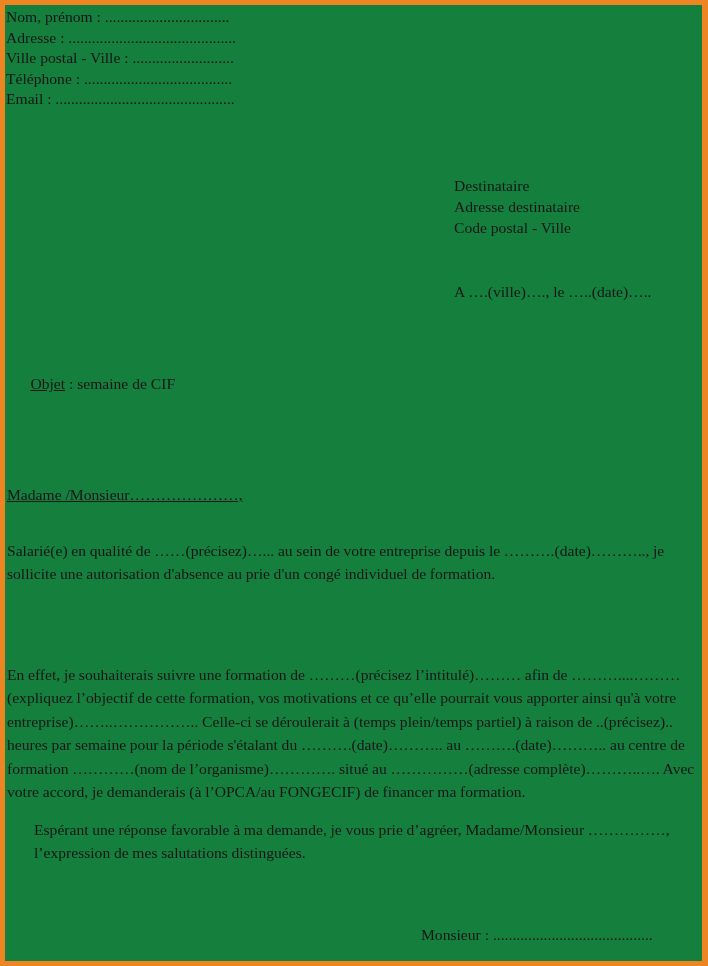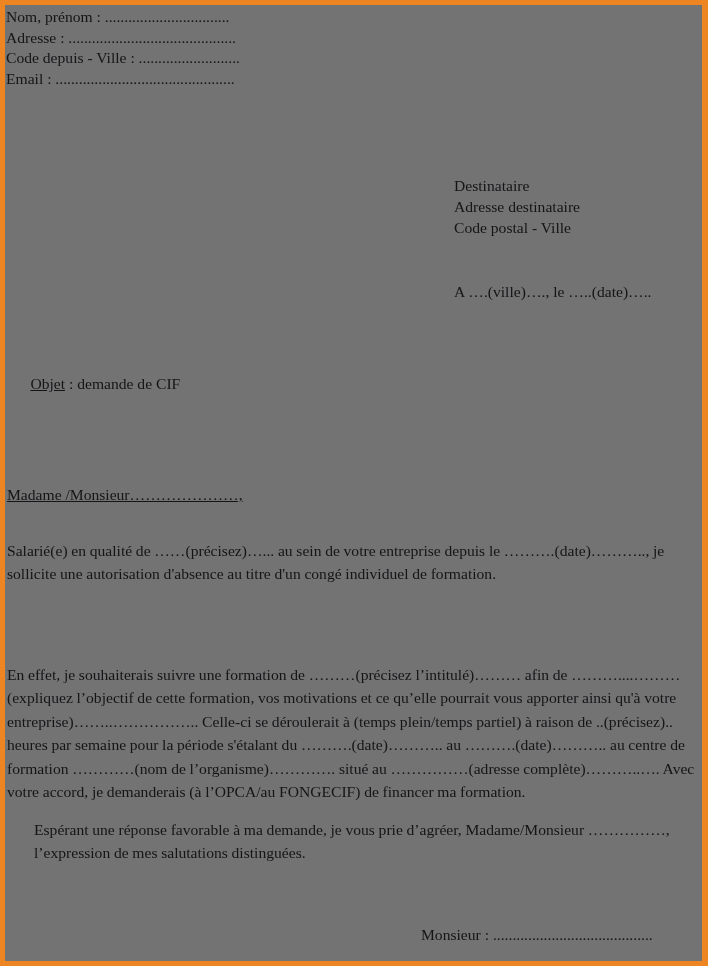--- a/index.html
+++ b/index.html
@@ -24,21 +24,21 @@
     border-bottom: 5px solid #ed8622;
     border-left: 5px solid #ed8622;
     border-right: 6px solid #ed8622;
   }
 
   .sheet {
     position: relative;
     box-sizing: border-box;
     width: 100%;
     height: 100%;
-    background: #737373;
+    background: #15803d;
     padding: 17px;
   }
 
   
   .sender-block {
     position: absolute;
     left: 1px;
     top: 2px;
     width: 330px;
   }
@@ -129,38 +129,39 @@
 </style>
 </head>
 <body>
 
 <div class="page">
   <div class="sheet">
 
     <div class="sender-block">
       <div class="sender-line">Nom, prénom : ................................</div>
       <div class="sender-line">Adresse : ...........................................</div>
-      <div class="sender-line">Code depuis - Ville : ..........................</div>
+      <div class="sender-line">Ville postal - Ville : ..........................</div>
+      <div class="sender-line">Téléphone : ......................................</div>
       <div class="sender-line">Email : ..............................................</div>
     </div>
 
     <div class="recipient-block">
       <div class="recipient-line">Destinataire</div>
       <div class="recipient-line">Adresse destinataire</div>
       <div class="recipient-line">Code postal - Ville</div>
     </div>
 
     <div class="place-date-line">A ….(ville)…., le …..(date)…..</div>
 
     <div class="object-line">
-      <span class="underlined">Objet</span><span> : demande de CIF</span>
+      <span class="underlined">Objet</span><span> : semaine de CIF</span>
     </div>
 
     <div class="salutation-line">Madame /Monsieur…………………,</div>
 
-    <div class="body-para para-1">Salarié(e) en qualité de ……(précisez)…... au sein de votre entreprise depuis le ……….(date)……….., je sollicite une autorisation d'absence au titre d'un congé individuel de formation.</div>
+    <div class="body-para para-1">Salarié(e) en qualité de ……(précisez)…... au sein de votre entreprise depuis le ……….(date)……….., je sollicite une autorisation d'absence au prie d'un congé individuel de formation.</div>
     <div class="body-para para-2">En effet, je souhaiterais suivre une formation de ………(précisez l’intitulé)……… afin de ………....………(expliquez l’objectif de cette formation, vos motivations et ce qu’elle pourrait vous apporter ainsi qu'à votre entreprise)……..…………….. Celle-ci se déroulerait à (temps plein/temps partiel) à raison de ..(précisez).. heures par semaine pour la période s'étalant du ……….(date)……….. au ……….(date)……….. au centre de formation …………(nom de l’organisme)…………. situé au ……………(adresse complète)………..…. Avec votre accord, je demanderais (à l’OPCA/au FONGECIF) de financer ma formation.</div>
     <div class="body-para para-3">Espérant une réponse favorable à ma demande, je vous prie d’agréer, Madame/Monsieur ……………, l’expression de mes salutations distinguées.</div>
 
     <div class="signature-line">Monsieur : .........................................</div>
 
   </div>
 </div>
 
 </body></html>

